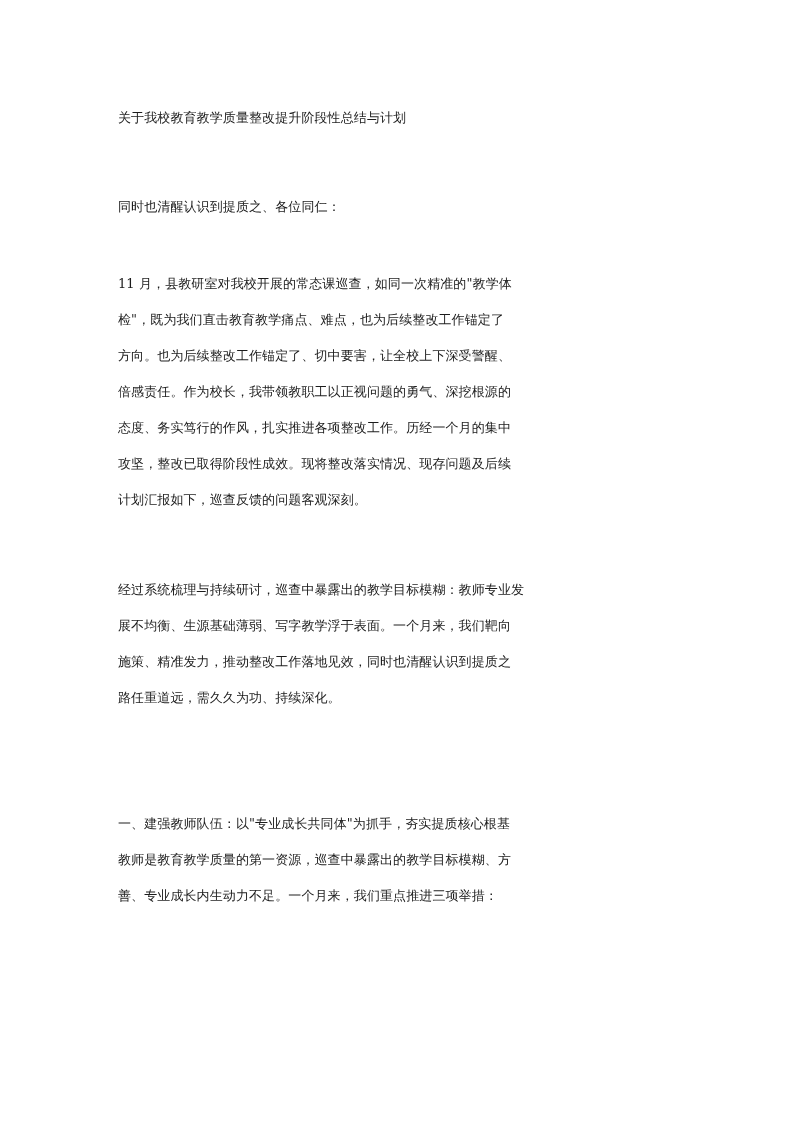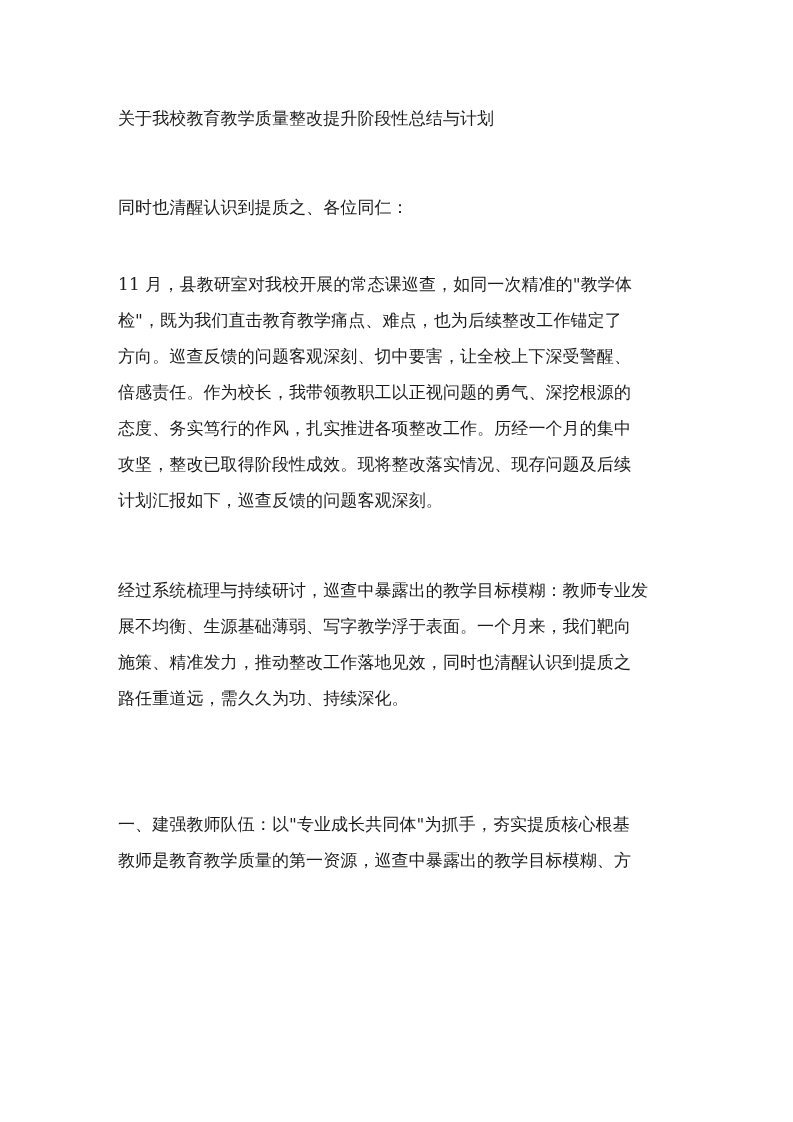--- a/index.html
+++ b/index.html
@@ -15,21 +15,21 @@
       font-family: "DejaVu Serif", "Liberation Serif", serif;
       color: #1c1c1c;
     }
     .page {
       position: absolute;
       left: 118px;
       top: 100px;
       width: 560px;
     }
     .line {
-      font-size: 17px;
+      font-size: 13px;
       line-height: 36px;
       height: 36px;
       white-space: nowrap;
       letter-spacing: 0.1px;
     }
     .title { position: absolute; top: 0; }
     .greeting { position: absolute; top: 89px; }
     .para { position: absolute; }
     .p1 { top: 166px; }
     .p2 { top: 472px; }
@@ -38,31 +38,32 @@
 </head>
 <body>
 
 <div class="page">
   <div class="line title">关于我校教育教学质量整改提升阶段性总结与计划</div>
   <div class="line greeting">同时也清醒认识到提质之、各位同仁：</div>
 
   <div class="para p1">
     <div class="line">11 月，县教研室对我校开展的常态课巡查，如同一次精准的"教学体</div>
     <div class="line">检"，既为我们直击教育教学痛点、难点，也为后续整改工作锚定了</div>
-    <div class="line">方向。巡查反馈的问题客观深刻、切中要害，让全校上下深受警醒、</div>
+    <div class="line">方向。也为后续整改工作锚定了、切中要害，让全校上下深受警醒、</div>
     <div class="line">倍感责任。作为校长，我带领教职工以正视问题的勇气、深挖根源的</div>
     <div class="line">态度、务实笃行的作风，扎实推进各项整改工作。历经一个月的集中</div>
     <div class="line">攻坚，整改已取得阶段性成效。现将整改落实情况、现存问题及后续</div>
     <div class="line">计划汇报如下，巡查反馈的问题客观深刻。</div>
   </div>
 
   <div class="para p2">
     <div class="line">经过系统梳理与持续研讨，巡查中暴露出的教学目标模糊：教师专业发</div>
     <div class="line">展不均衡、生源基础薄弱、写字教学浮于表面。一个月来，我们靶向</div>
     <div class="line">施策、精准发力，推动整改工作落地见效，同时也清醒认识到提质之</div>
     <div class="line">路任重道远，需久久为功、持续深化。</div>
   </div>
 
   <div class="para p3">
     <div class="line">一、建强教师队伍：以"专业成长共同体"为抓手，夯实提质核心根基</div>
     <div class="line">教师是教育教学质量的第一资源，巡查中暴露出的教学目标模糊、方</div>
+    <div class="line">善、专业成长内生动力不足。一个月来，我们重点推进三项举措：</div>
   </div>
 </div>
 
 </body></html>

